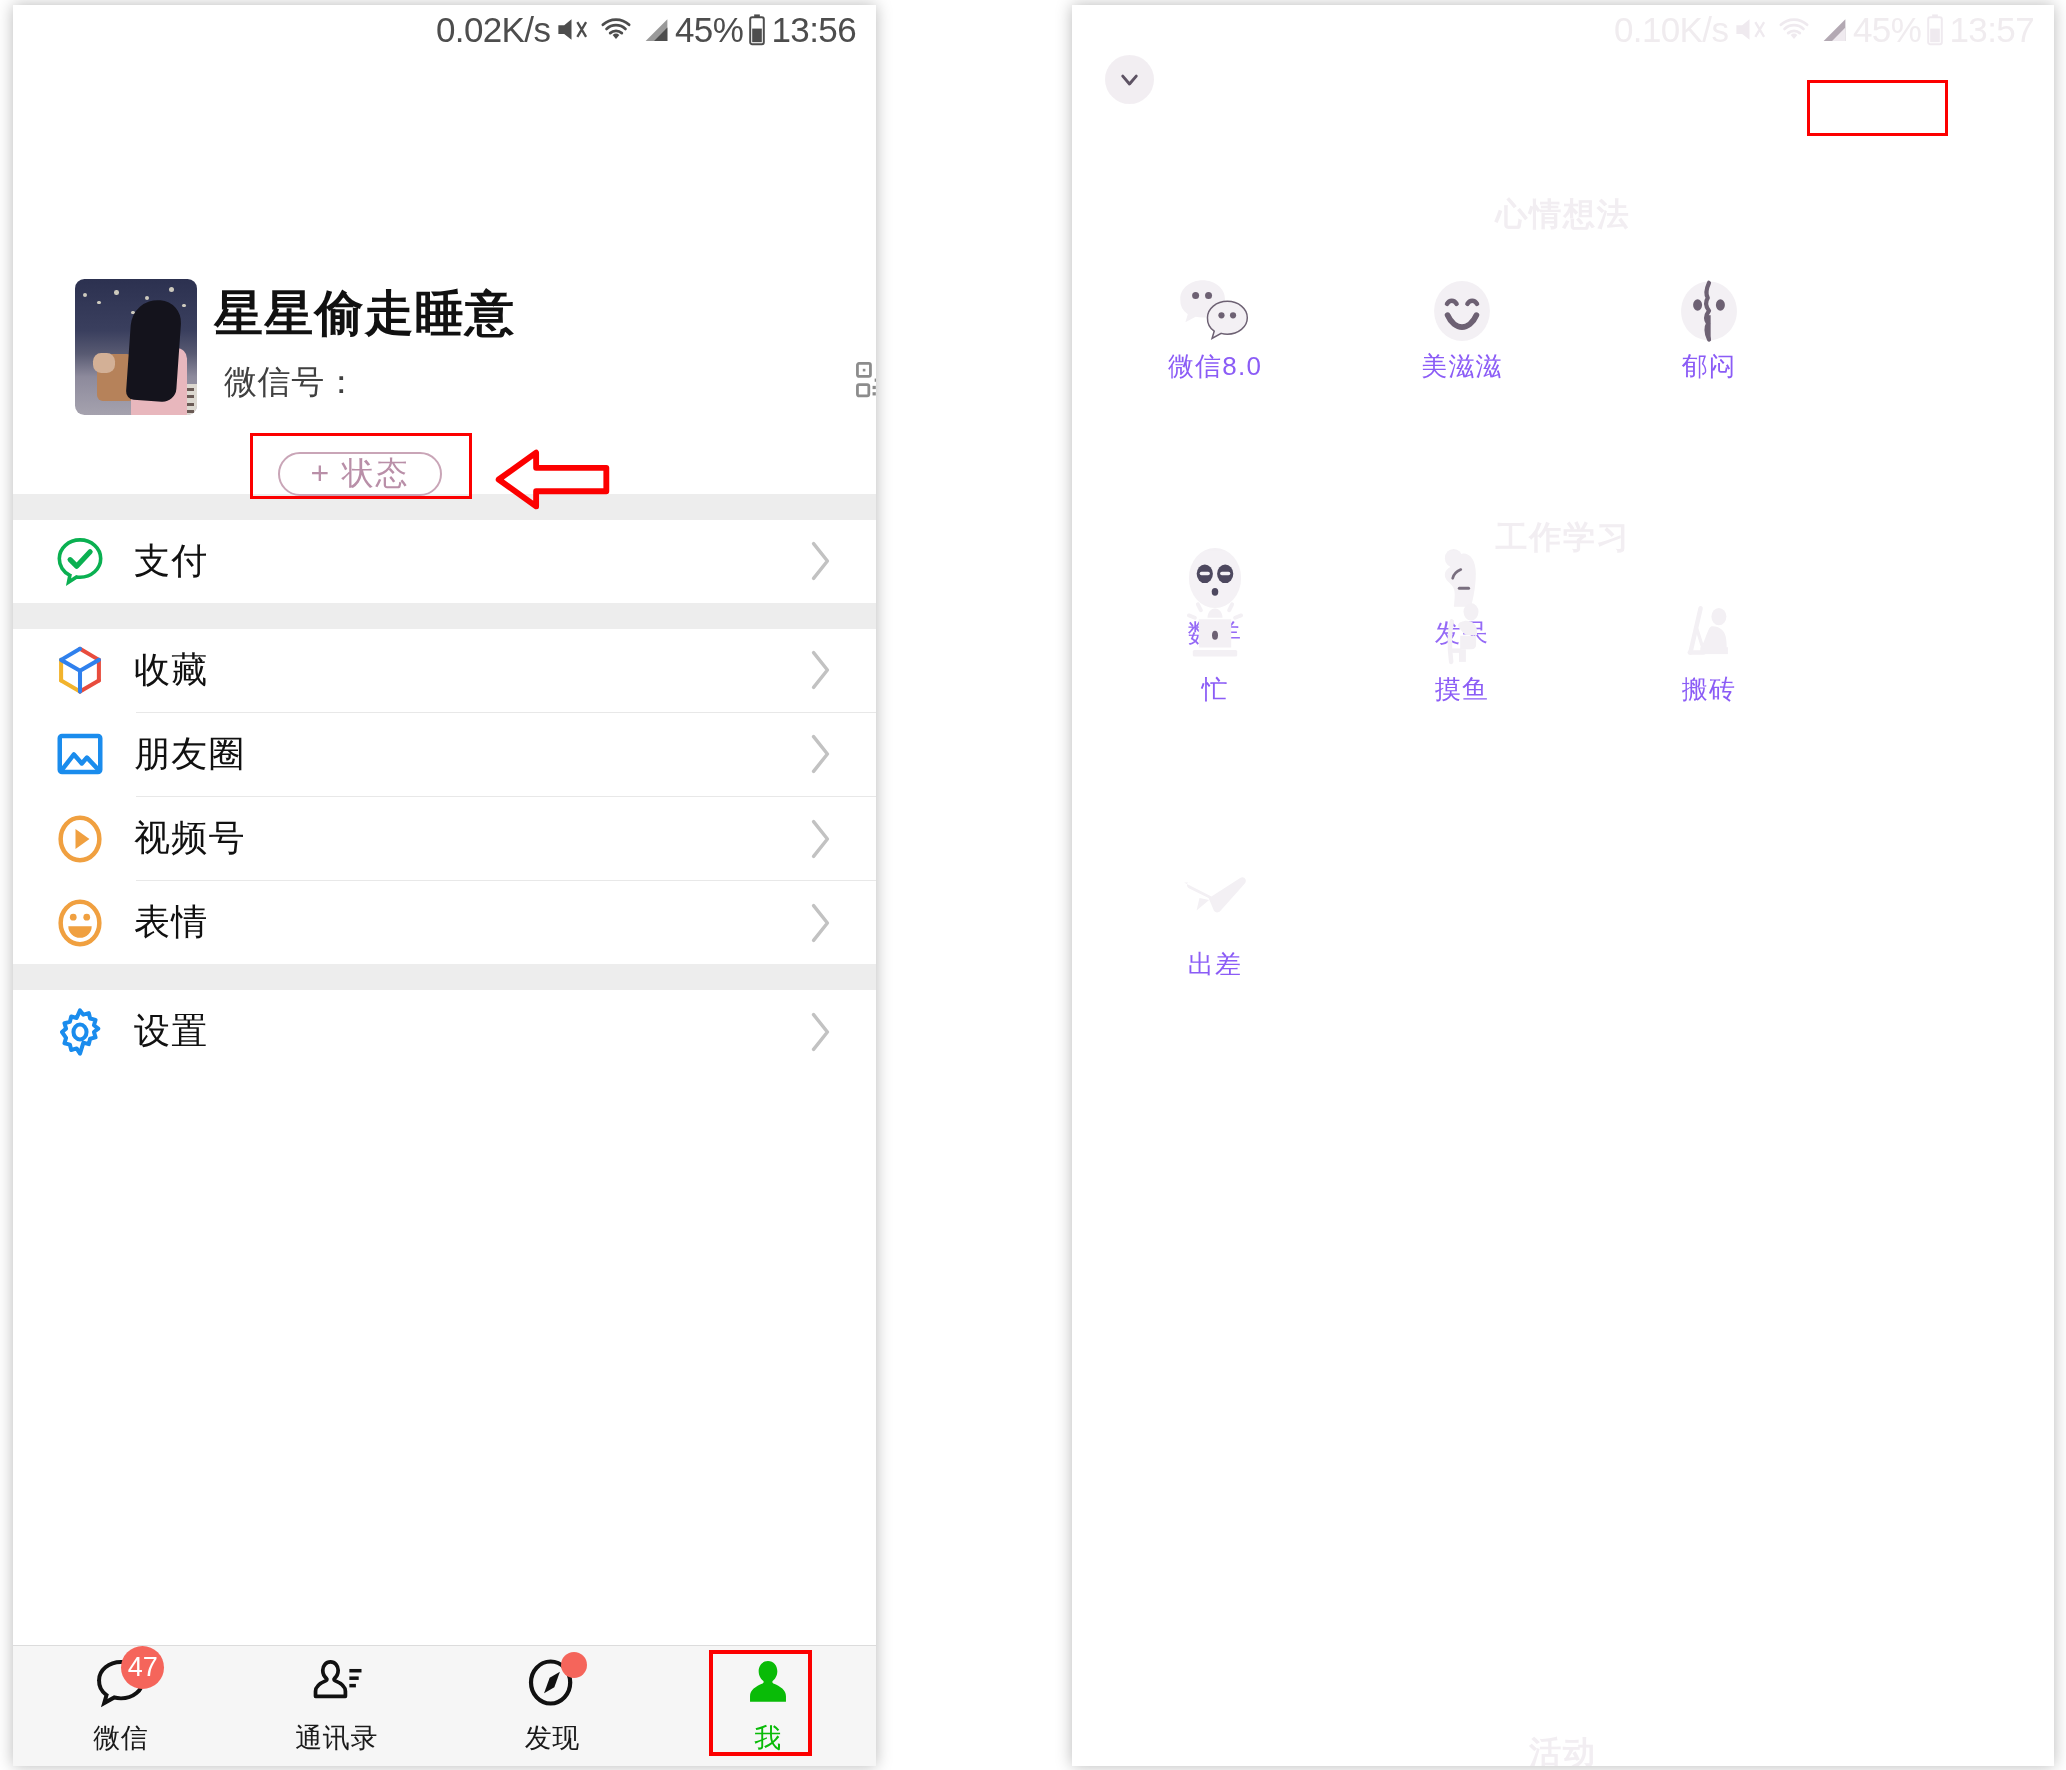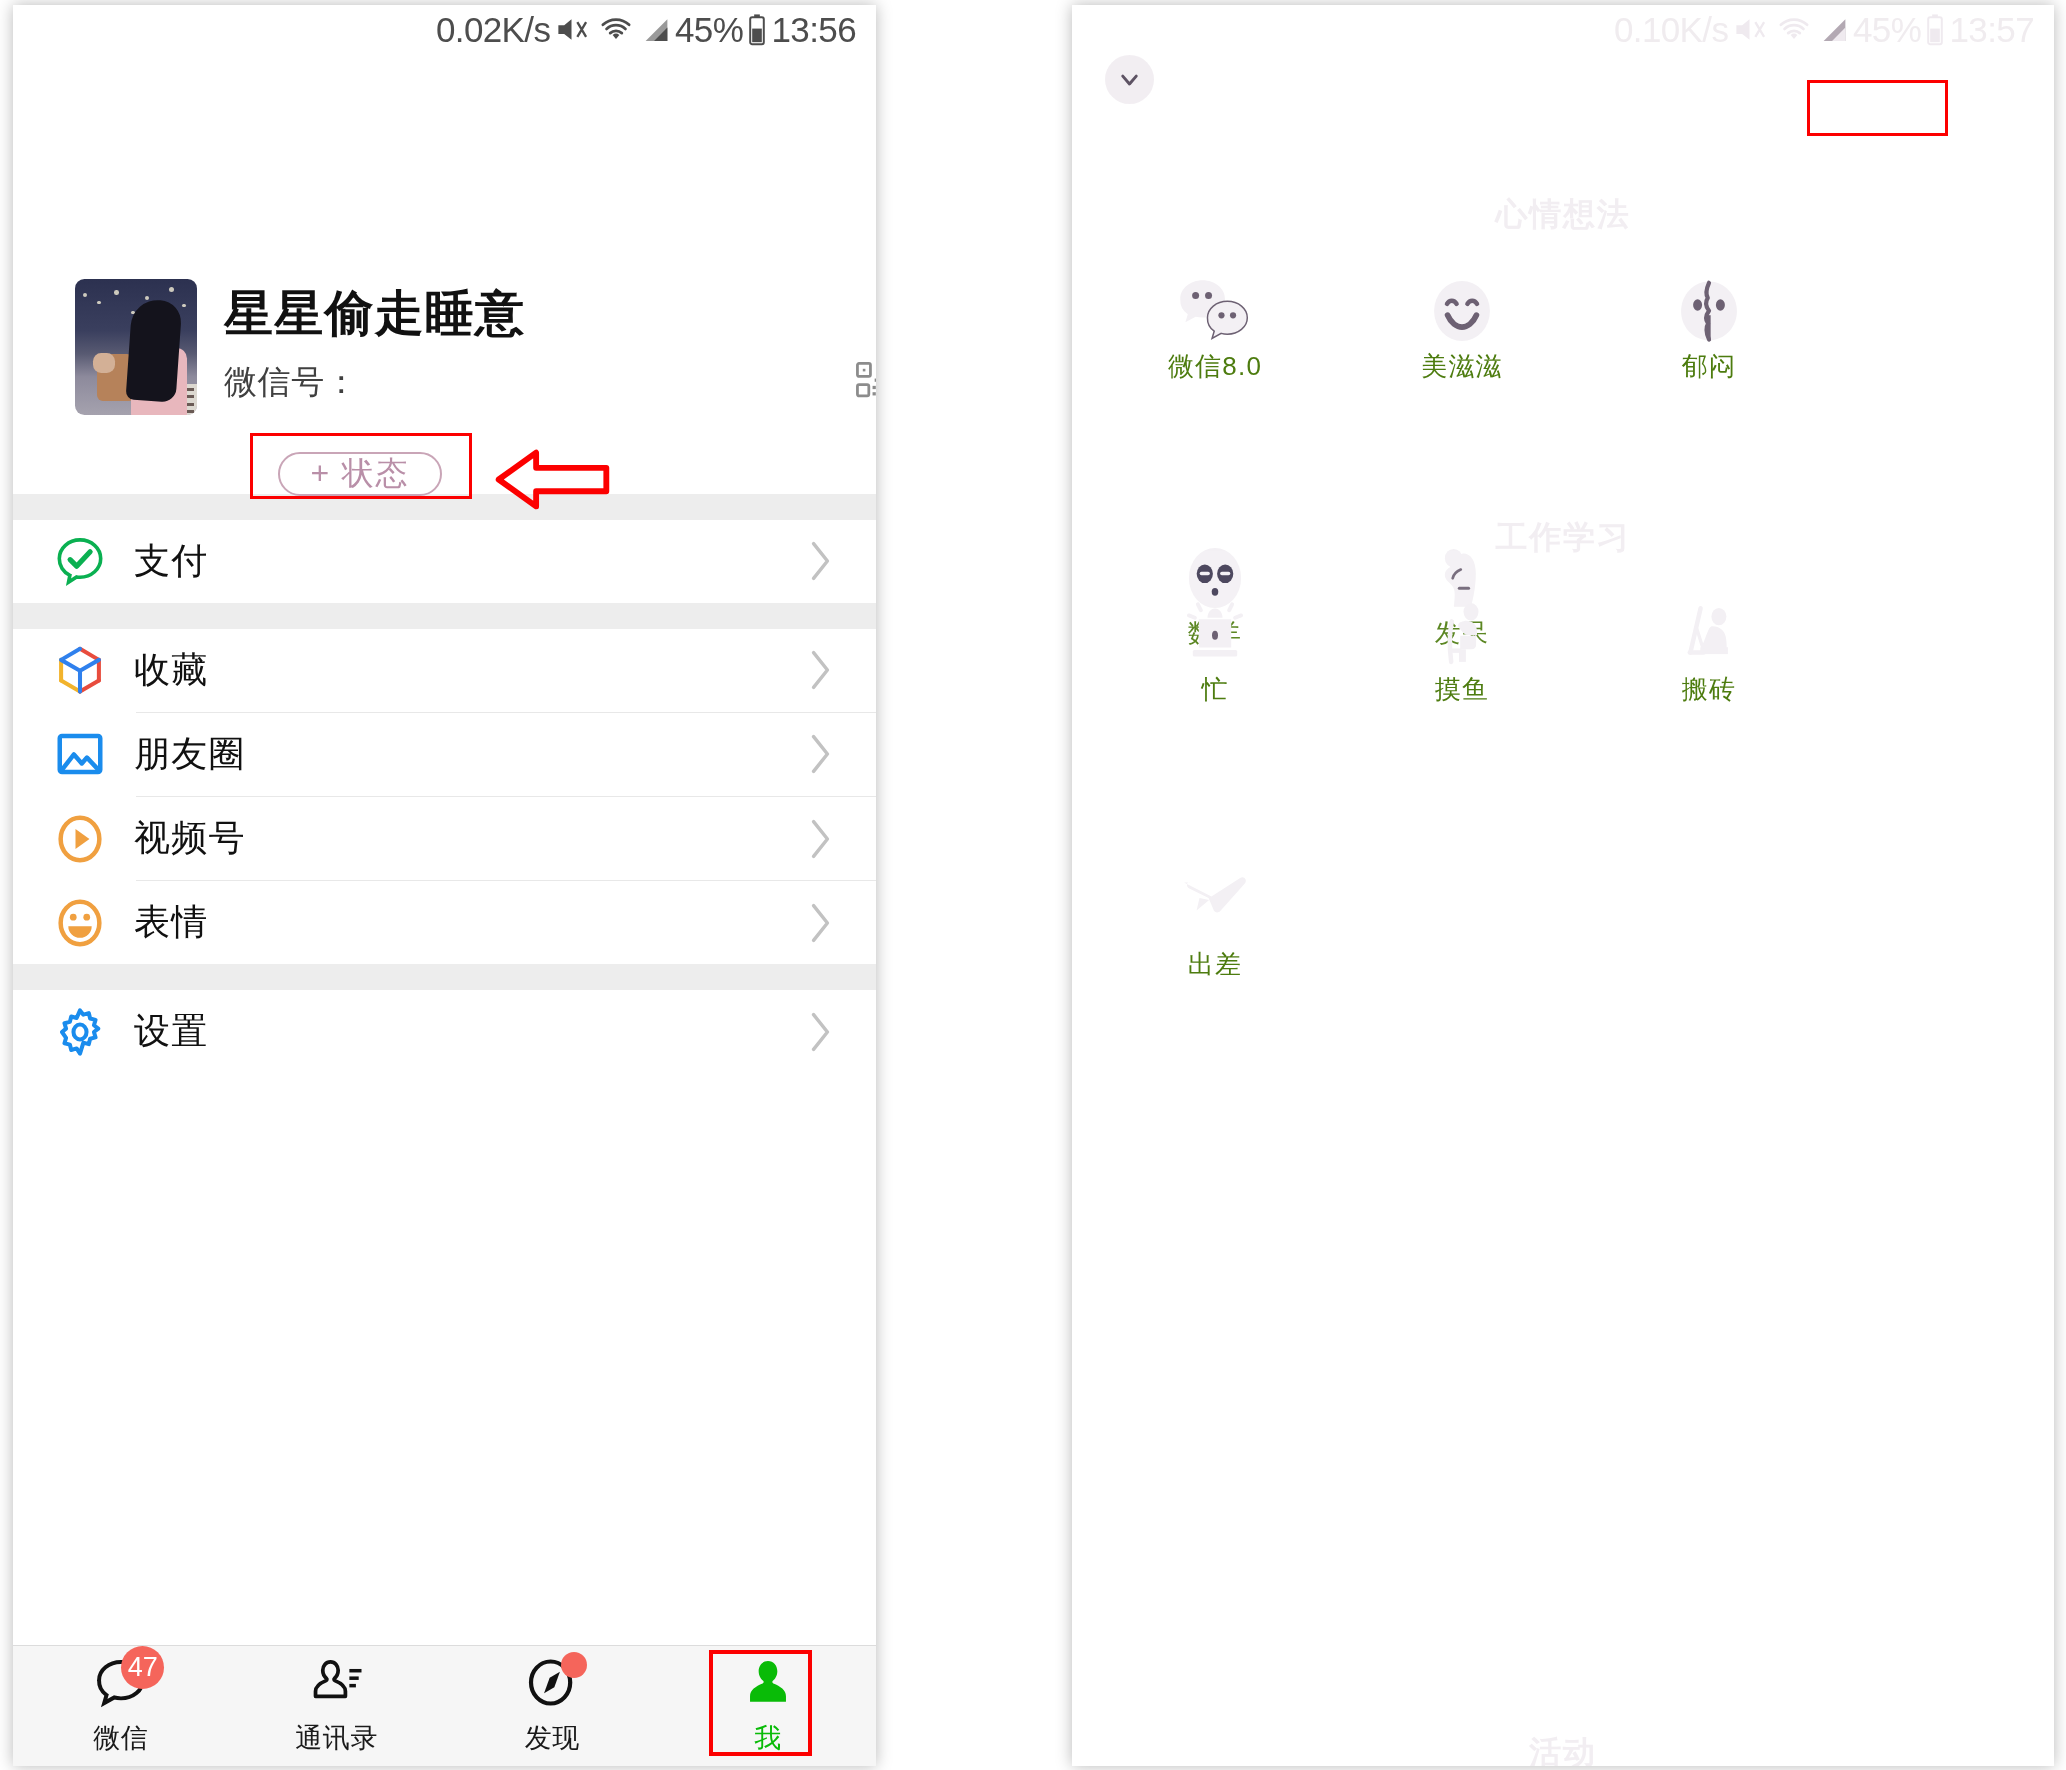--- a/index.html
+++ b/index.html
@@ -17,21 +17,21 @@
   .av-sky{position:absolute;inset:0;background:linear-gradient(#2c3150 0%,#3a3f5e 38%,#585a72 55%,#8d8a9c 72%,#a5a2ae 100%);}
   .av-dot{position:absolute;border-radius:50%;background:#e9e4d0;opacity:.85;}
   .av-hair{position:absolute;left:54px;top:21px;width:50px;height:101px;background:#14131c;
            border-radius:27px 22px 14px 8.2px;transform:rotate(4deg);}
   .av-body{position:absolute;left:56px;top:69px;width:56px;height:69px;background:#e8b7bd;border-radius:20px 10.6px 3.5px 3.5px;}
   .av-dog{position:absolute;left:22px;top:75px;width:38px;height:47px;background:#b6825a;border-radius:15.3px 8.2px 5.9px 5.9px;}
   .av-dog2{position:absolute;left:17.6px;top:74px;width:22px;height:20px;background:#d3b096;border-radius:8.2px;}
   .av-poster{position:absolute;left:88px;top:105px;width:34px;height:32px;background:#dcd8d0;}
   .av-poster i{position:absolute;background:#6a5a55;left:2.9px;width:28px;height:2.9px;display:block;}
 
-  #pname{position:absolute;left:211px;top:226px;font-size:49px;font-weight:bold;color:#111;letter-spacing:1.2px;}
+  #pname{position:absolute;left:201px;top:226px;font-size:49px;font-weight:bold;color:#111;letter-spacing:1.2px;}
   #pid{position:absolute;left:211px;top:305px;font-size:33px;color:#404040;letter-spacing:0.6px;}
   #qr{position:absolute;left:842px;top:306px;}
 
   #status-hl{position:absolute;left:237px;top:378px;width:222px;height:66px;border:3.5px solid #fc0000;box-sizing:border-box;}
   #status-btn{position:absolute;left:265px;top:397px;width:164px;height:44px;border:2.3px solid #c9a5b7;border-radius:27px;
               display:flex;align-items:center;justify-content:center;box-sizing:border-box;}
   #status-btn span{color:#b98fa8;font-size:32px;letter-spacing:1.8px;}
   #red-arrow{position:absolute;left:481px;top:388px;}
 
   .gap{background:#ededed;height:26px;}
@@ -61,21 +61,21 @@
   #collapse{position:absolute;left:33px;top:50px;width:49px;height:49px;border-radius:50%;background:rgba(240,235,240,.85);
             display:flex;align-items:center;justify-content:center;}
   #title-hl{position:absolute;left:735px;top:75px;width:141px;height:56px;border:3.5px solid #fc0000;box-sizing:border-box;}
   #rtitle{position:absolute;left:0;right:0;top:85px;text-align:center;color:#fff;font-size:42px;font-weight:bold;letter-spacing:2.3px;}
 
   .sect-h{text-align:center;color:#f2eef2;font-size:32px;font-weight:bold;letter-spacing:1.8px;}
   .grid{display:flex;flex-wrap:wrap;padding:0 34px;box-sizing:border-box;gap:28px;}
   .card{width:110px;height:110px;border-radius:16.4px;background:rgba(255,255,255,.085);
         display:flex;flex-direction:column;align-items:center;justify-content:center;}
   .card .cico{height:61px;display:flex;align-items:center;justify-content:center;}
-  .card .clab{font-size:26px;color:#4d7c0f;margin-top:7px;letter-spacing:1.2px;}
+  .card .clab{font-size:26px;color:#8b5cf6;margin-top:7px;letter-spacing:1.2px;}
   #sec1-h{position:absolute;left:0;right:0;top:188px;}
   #grid1{position:absolute;left:0;right:0;top:223px;}
   #sec2-h{position:absolute;left:0;right:0;top:511px;}
   #grid2{position:absolute;left:0;right:0;top:546px;}
   #sec3-h{position:absolute;left:0;right:0;top:833px;}
   .g-card{width:218px;height:209px;}
   svg{display:block;}
 </style>
 </head>
 <body>

